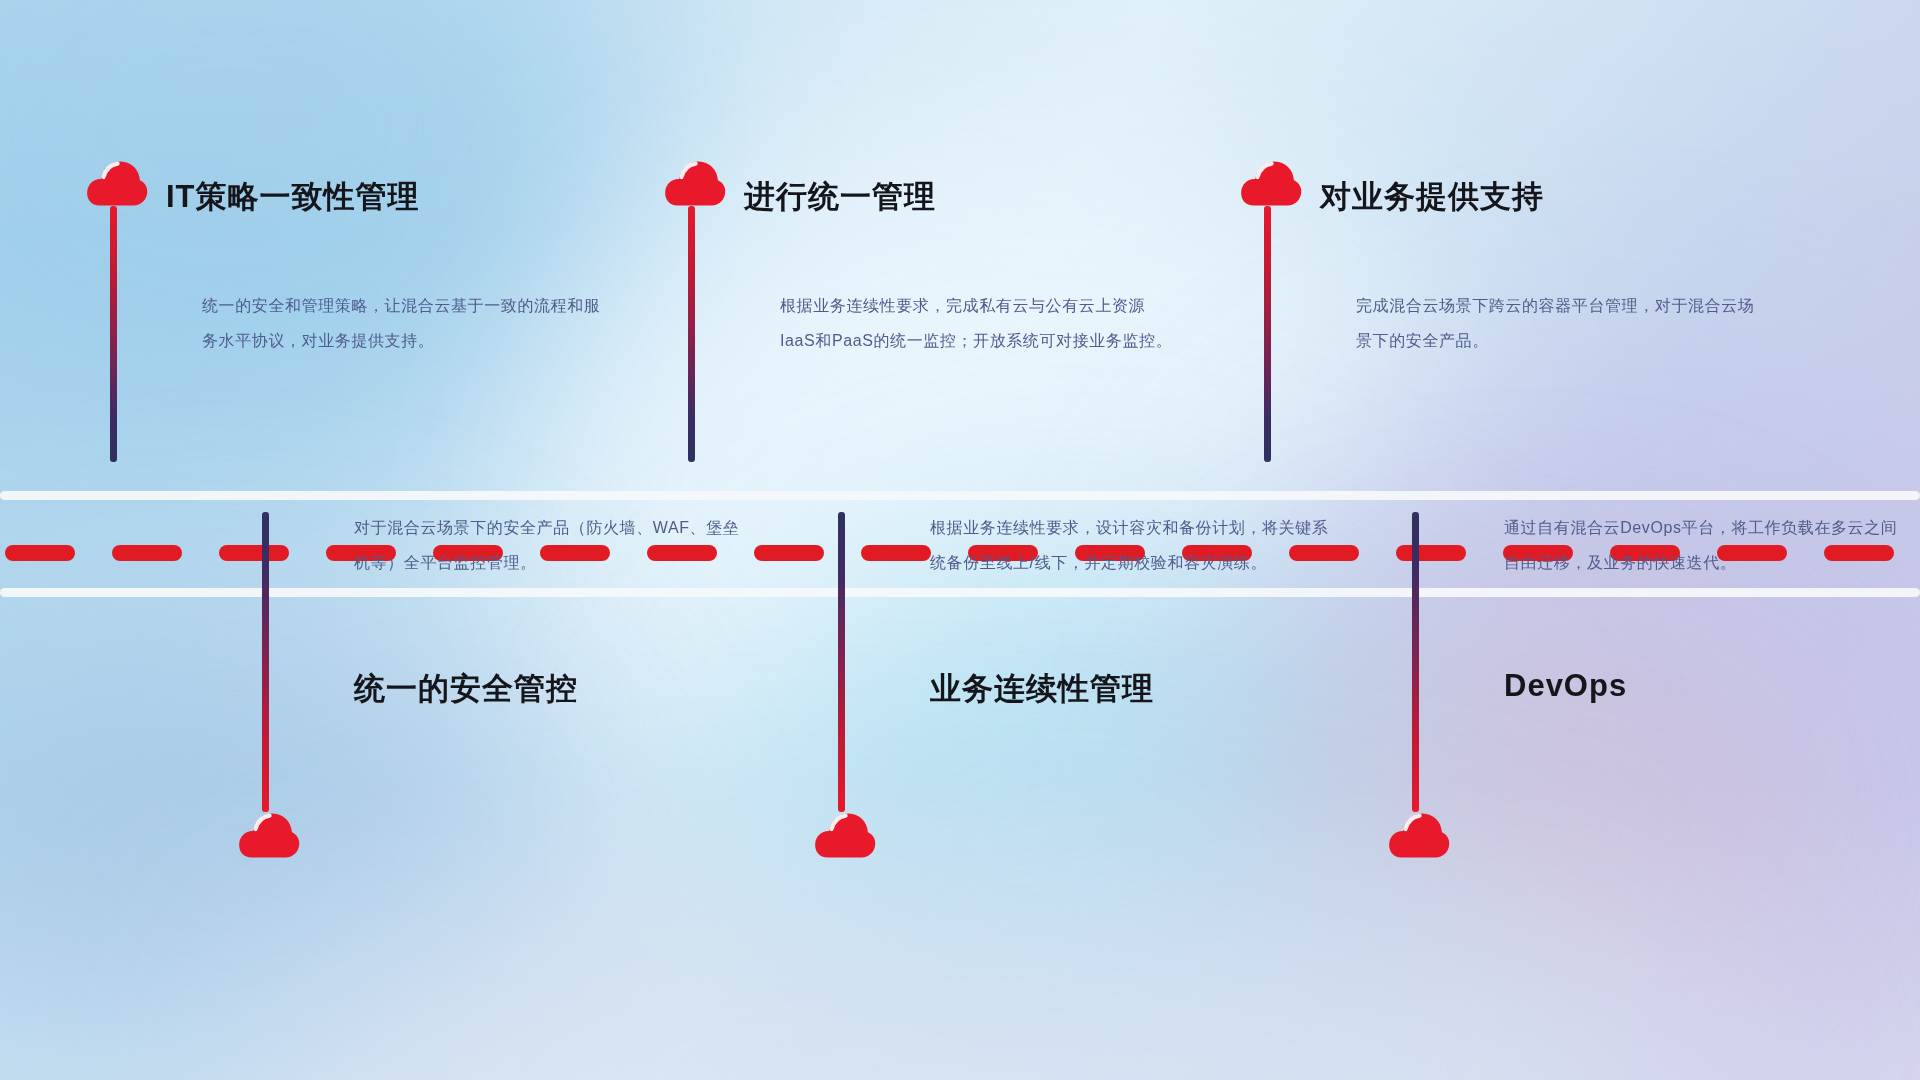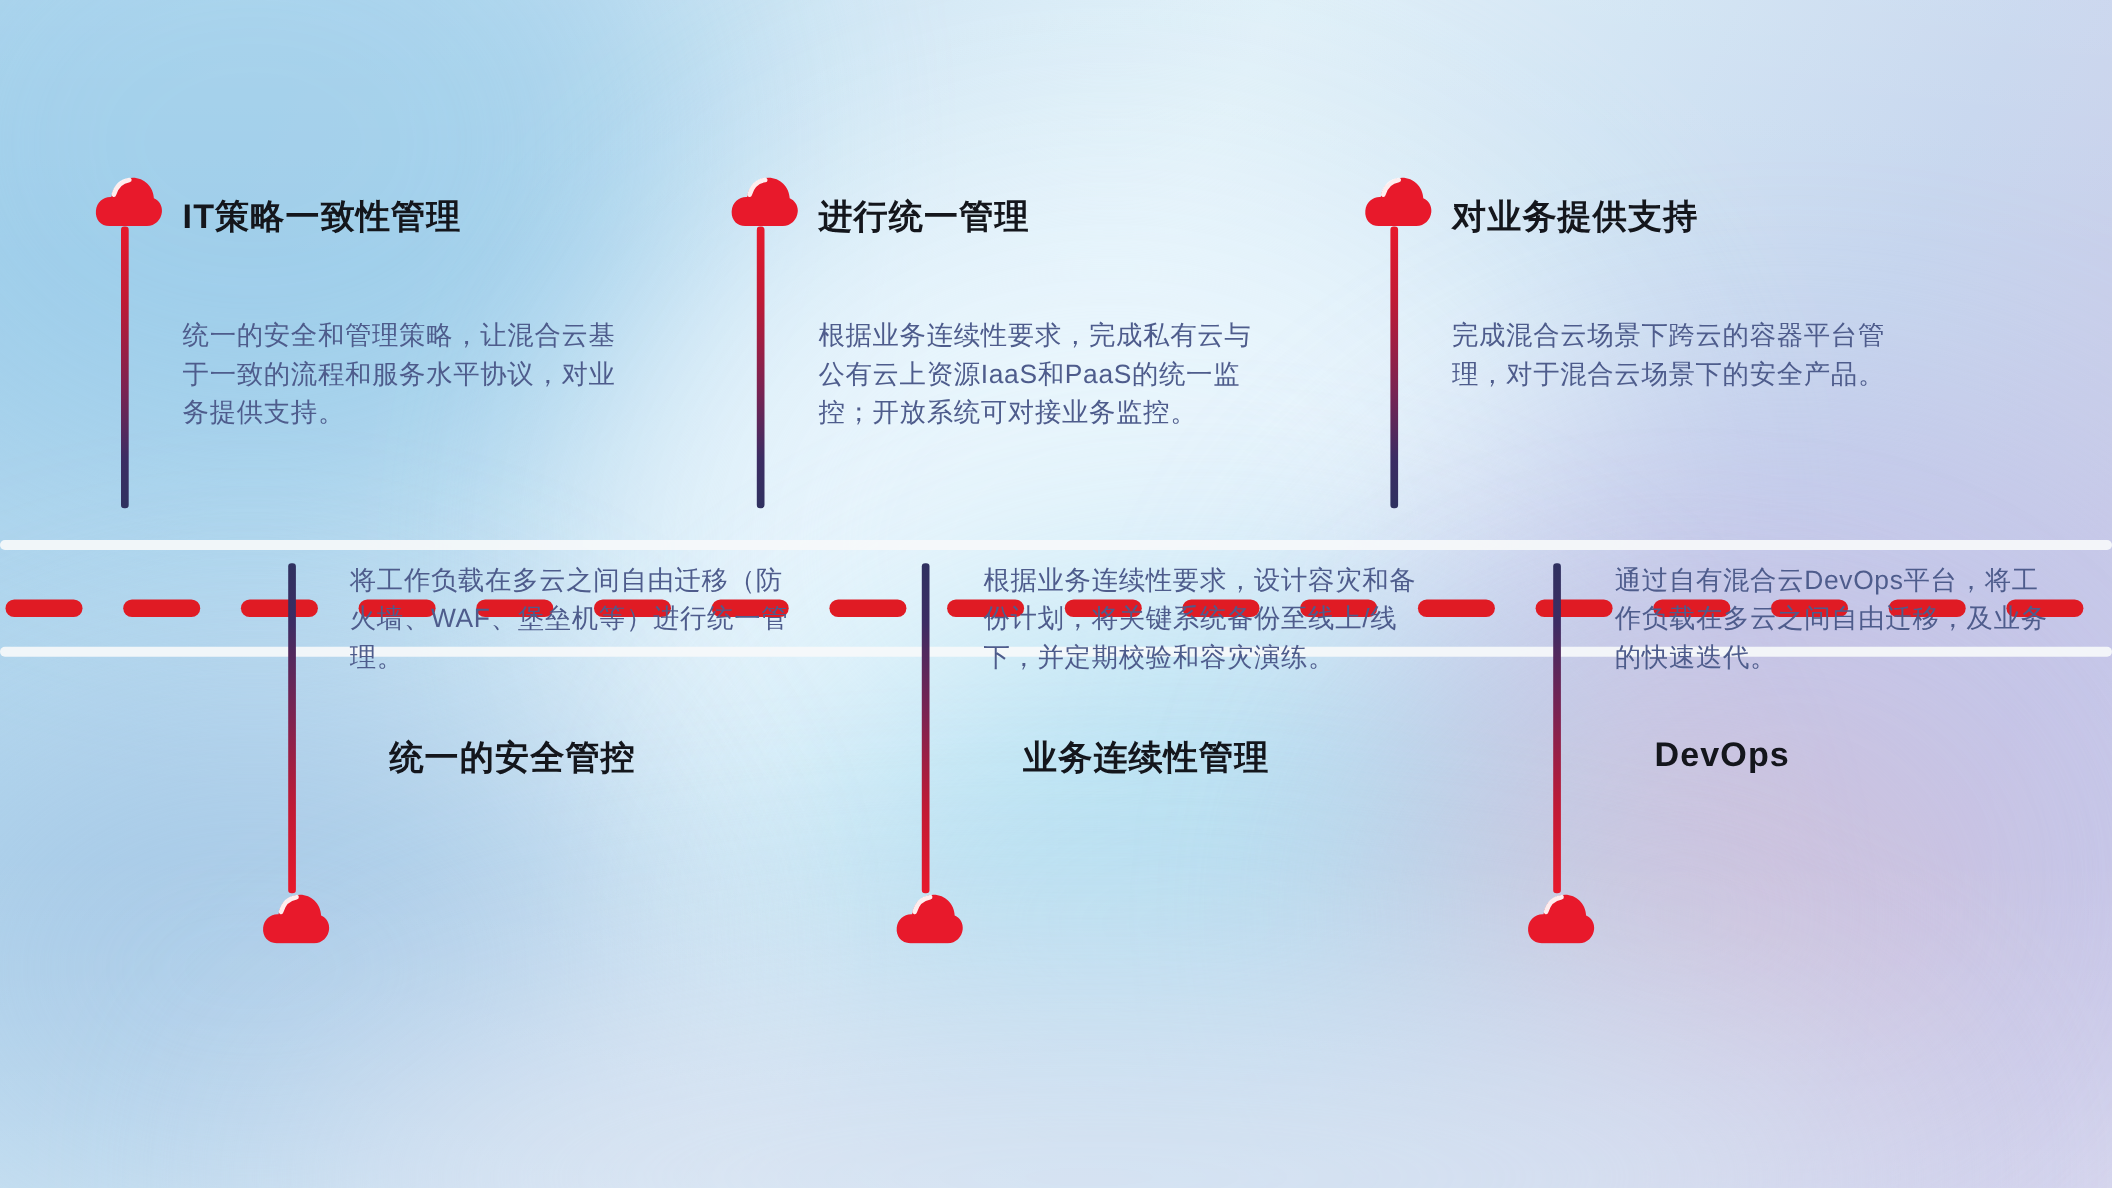--- a/index.html
+++ b/index.html
@@ -166,25 +166,26 @@
   .heading {
     position: absolute;
     font-size: 31px;
     font-weight: 700;
     color: #14161c;
     letter-spacing: 1px;
     white-space: nowrap;
   }
   .body-text {
     position: absolute;
-    font-size: 24px;
+    font-size: 16px;
     line-height: 35px;
     color: #4e5c8c;
     width: 400px;
     letter-spacing: 0.6px;
+    margin-left: 36px;
   }
 
   
   .col.top .heading { left: 62px; top: 176px; }
   .col.top .body-text { left: 62px; top: 288px; }
 
   
   .col.bot .stem-wrap {
     position: absolute;
     left: 0;
@@ -288,21 +289,21 @@
   <div class="col bot" id="col-bot-1">
     <div class="stem-wrap">
       <div class="stem up"></div>
       <div class="cloud">
         <svg viewBox="0 0 62 46" xmlns="http://www.w3.org/2000/svg">
           <path d="M13.5 45.5 C5.5 45.5 0.5 39.5 1.2 31.5 C1.9 23.8 8.2 18.6 15.2 19.1 C16.4 9.0 24.6 1.5 34.6 1.5 C45.2 1.5 53.5 9.8 53.9 20.2 C58.9 22.4 61.8 27.3 61.2 32.8 C60.5 39.9 55.0 45.5 47.6 45.5 Z" fill="#e8192b"></path>
           <path d="M17.5 17.0 C19.6 9.4 25.0 4.6 31.6 3.6" stroke="#ffffff" stroke-width="4.2" stroke-linecap="round" fill="none" opacity="0.92"></path>
         </svg>
       </div>
     </div>
-    <div class="body-text">将工作负载在多云之间自由迁移（防火墙、WAF、堡垒机等）进行统一管理。</div>
+    <div class="body-text">对于混合云场景下的安全产品（防火墙、WAF、堡垒机等）全平台监控管理。</div>
     <div class="heading">统一的安全管控</div>
   </div>
 
   <div class="col bot" id="col-bot-2">
     <div class="stem-wrap">
       <div class="stem up"></div>
       <div class="cloud">
         <svg viewBox="0 0 62 46" xmlns="http://www.w3.org/2000/svg">
           <path d="M13.5 45.5 C5.5 45.5 0.5 39.5 1.2 31.5 C1.9 23.8 8.2 18.6 15.2 19.1 C16.4 9.0 24.6 1.5 34.6 1.5 C45.2 1.5 53.5 9.8 53.9 20.2 C58.9 22.4 61.8 27.3 61.2 32.8 C60.5 39.9 55.0 45.5 47.6 45.5 Z" fill="#e8192b"></path>
           <path d="M17.5 17.0 C19.6 9.4 25.0 4.6 31.6 3.6" stroke="#ffffff" stroke-width="4.2" stroke-linecap="round" fill="none" opacity="0.92"></path>

